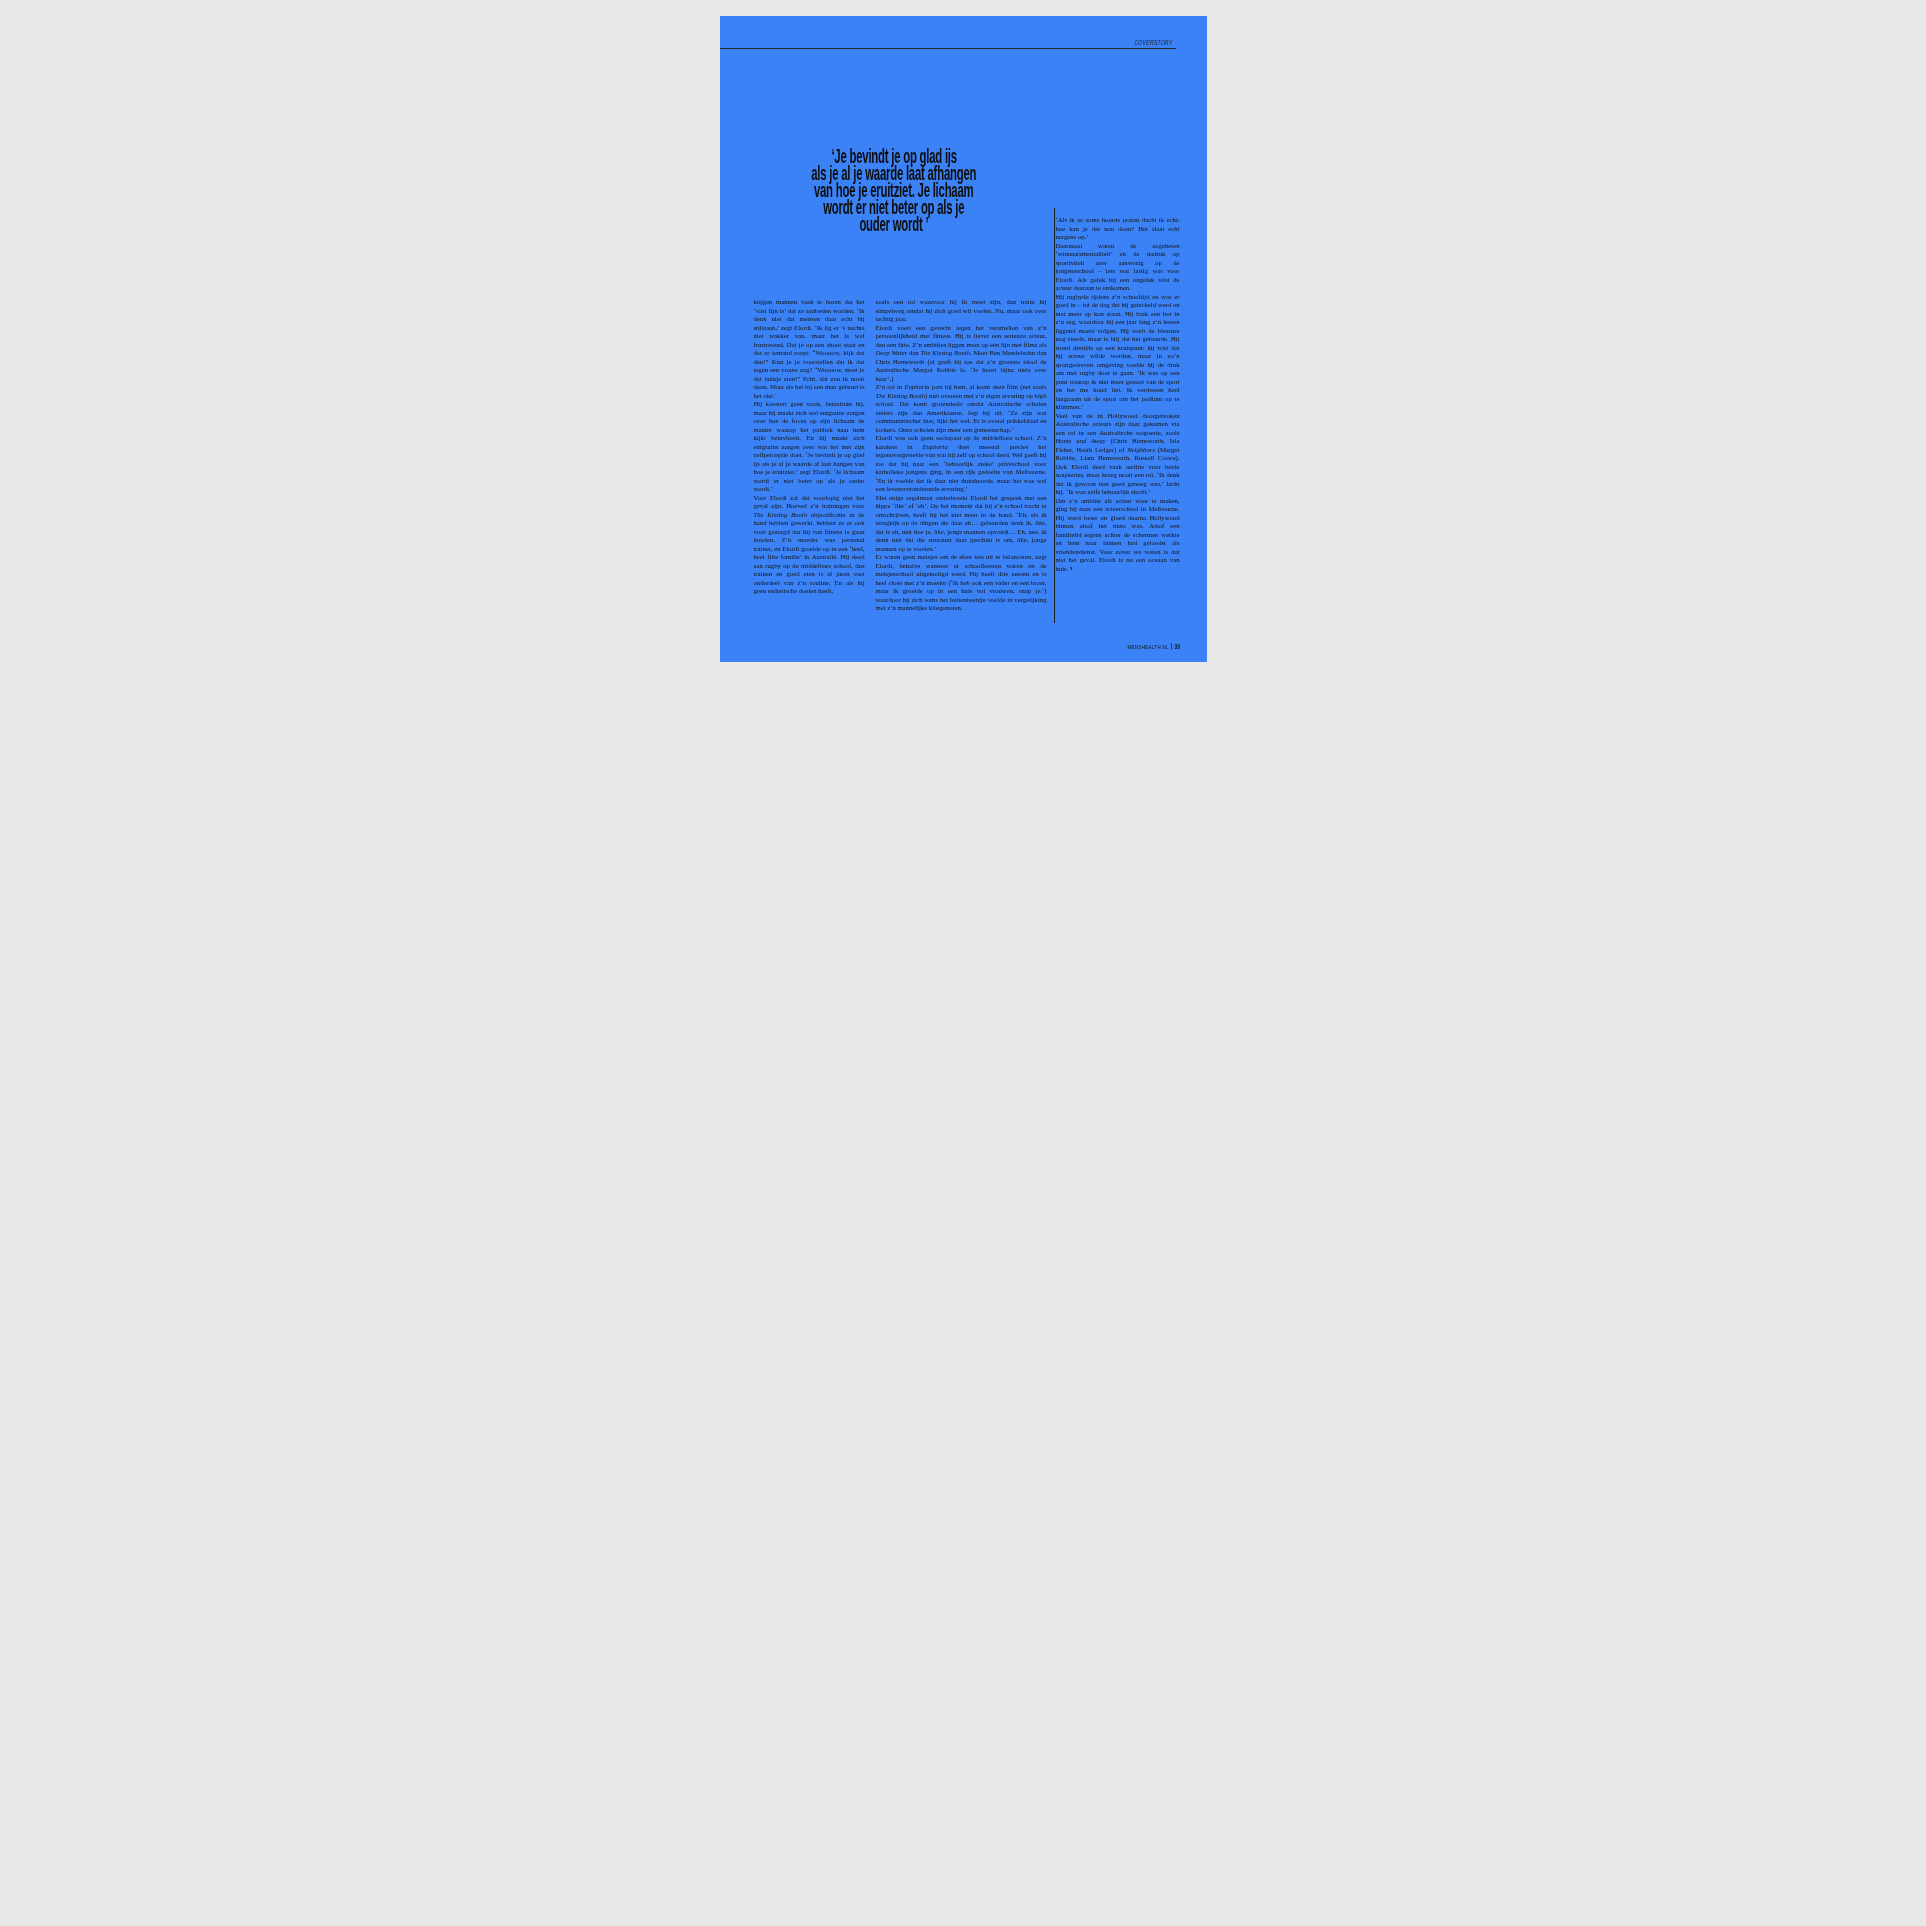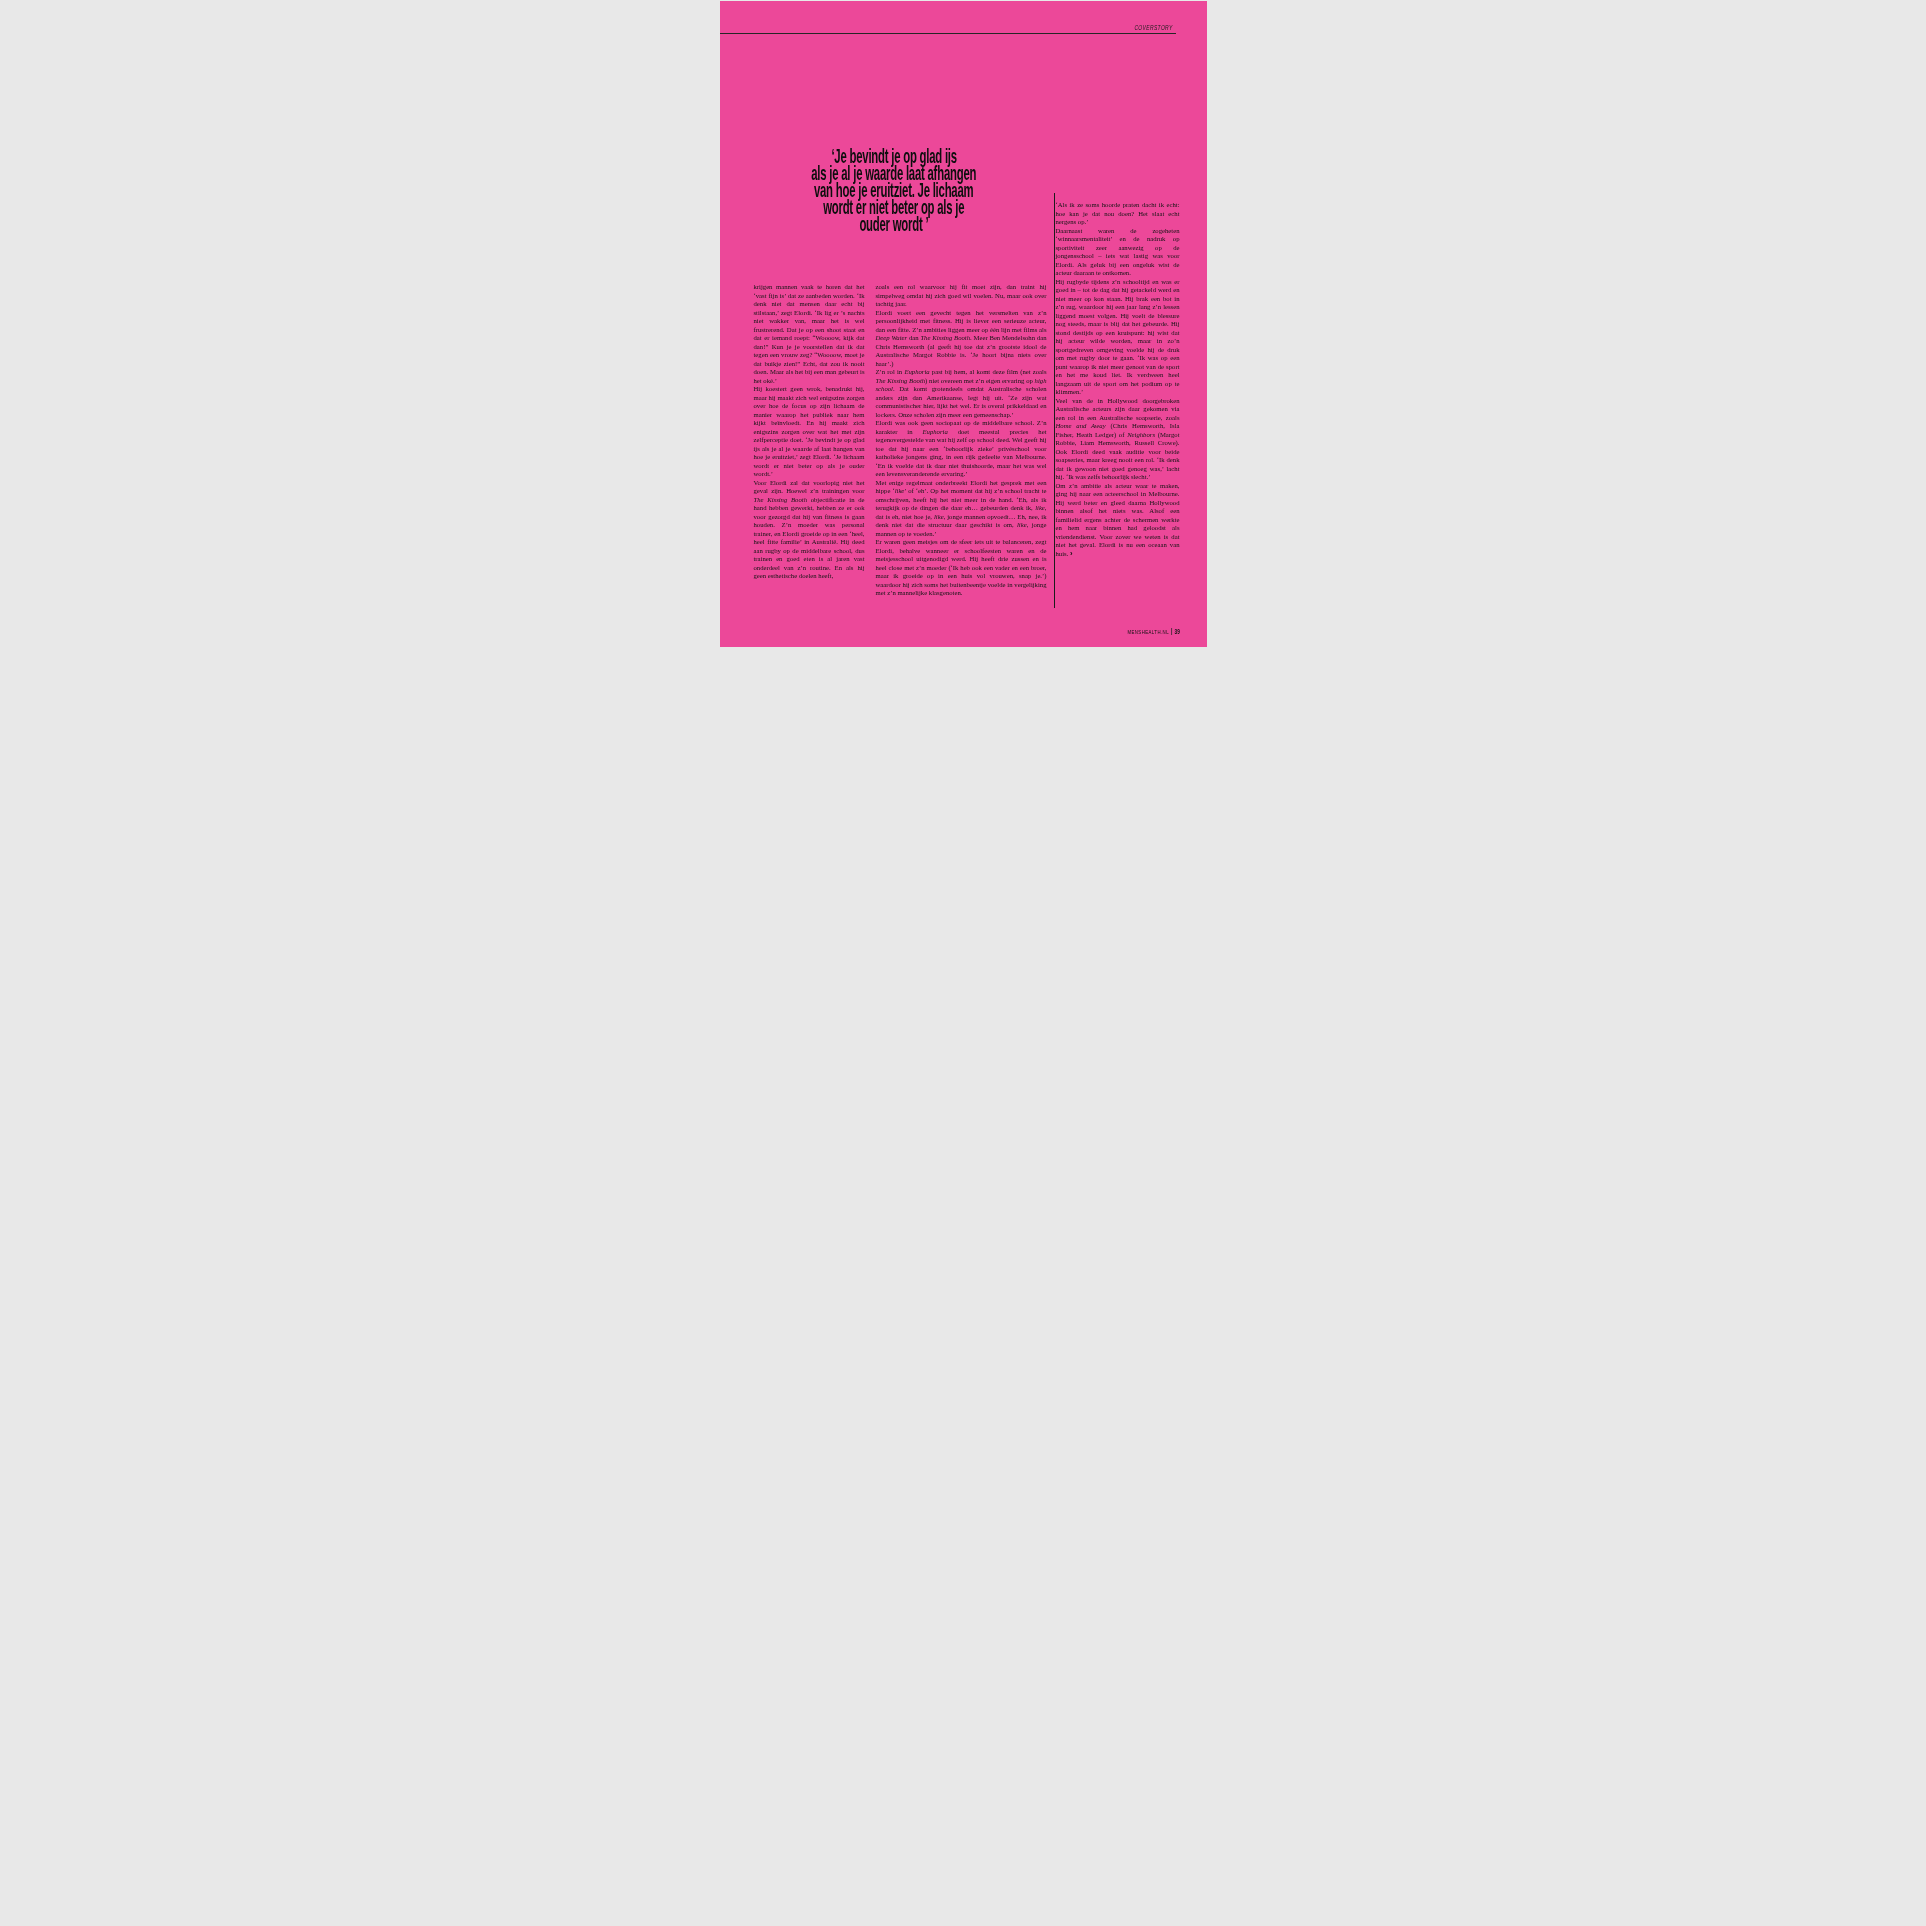--- a/index.html
+++ b/index.html
@@ -1,20 +1,20 @@
 <!DOCTYPE html>
 <html style="font-size:6.2px"><head>
 <meta charset="utf-8">
 <style>
   html,body{margin:0;padding:0;background:#e8e8e8;}
   .page{
     position:relative;
     width:487px;height:646px;
-    margin:1px auto;
-    background:#ec4899;
+    margin:16px auto;
+    background:#3b82f6;
     font-family:"Liberation Serif", serif;
     color:#161616;
     overflow:hidden;
   }
 
   
   .section-label{
     position:absolute;
     top:22px;right:34px;
     font-family:"Liberation Sans", sans-serif;
@@ -29,21 +29,21 @@
   .top-rule{
     position:absolute;
     top:32px;left:0;
     width:456px;height:1.2px;
     background:#262626;
   }
 
   
   .pull-quote{
     position:absolute;
-    left:51px;top:146px;width:247px;
+    left:51px;top:131px;width:247px;
     display:flex;flex-direction:column;align-items:center;
   }
   .pull-quote .pq-line{
     font-family:"Liberation Sans", sans-serif;
     font-weight:bold;
     font-size:21px;
     line-height:17px;
     letter-spacing:-0.4px;
     color:#0e0e0e;
     white-space:nowrap;

